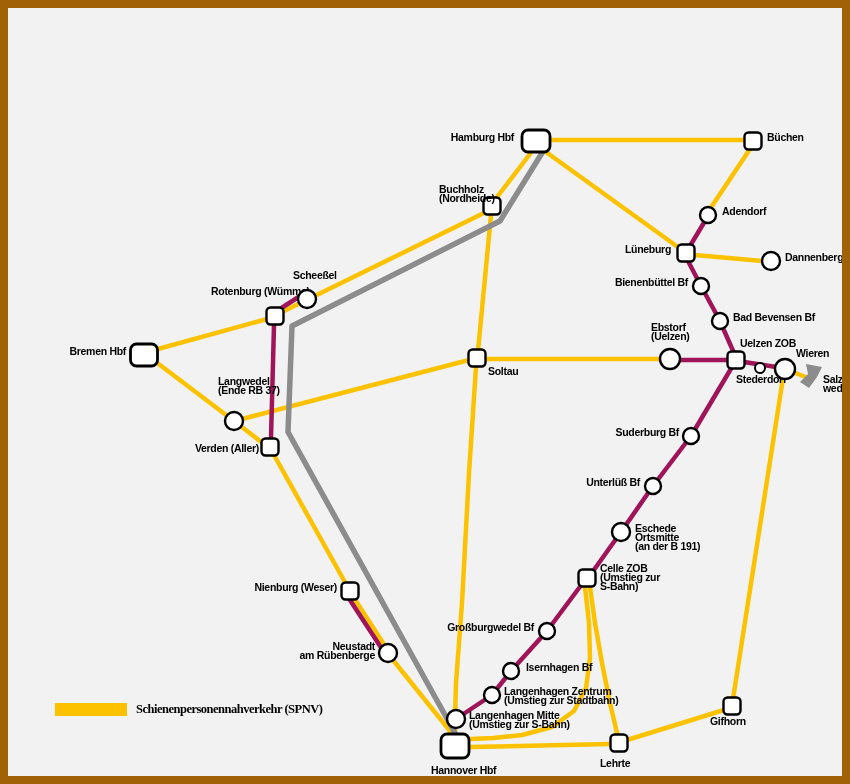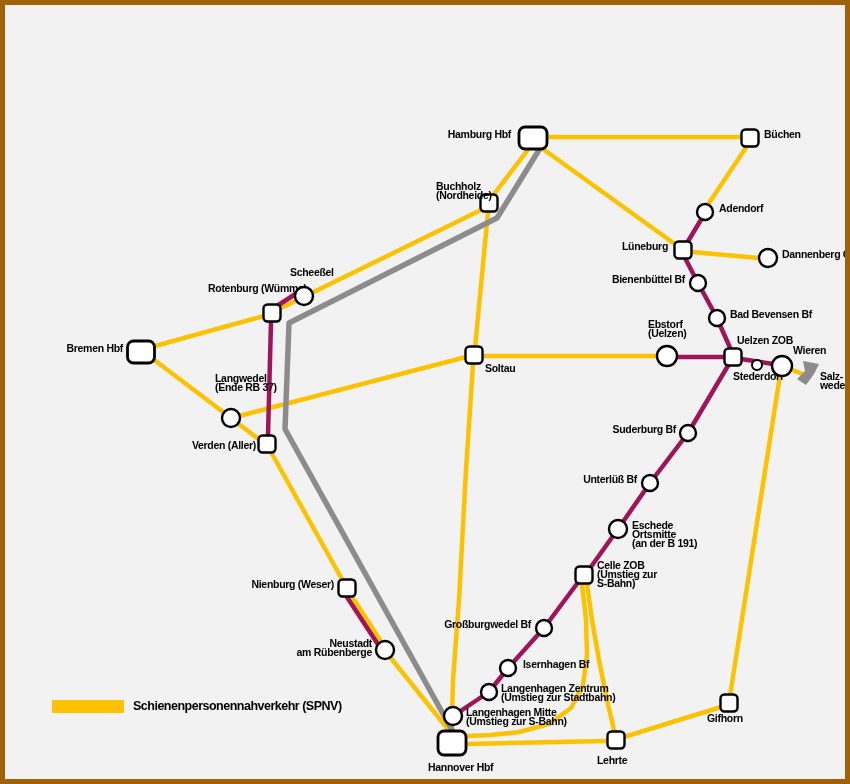--- a/index.html
+++ b/index.html
@@ -1,33 +1,33 @@
 <!DOCTYPE html>
 <html><head>
 <meta charset="utf-8">
 <style>
   html,body{margin:0;padding:0;background:#333;}
   .frame{
     position:relative;
     width:850px;height:784px;
     background:#f2f2f2;
-    border:5px solid #a16207;
+    border:8px solid #a16207;
     box-sizing:border-box;
     overflow:hidden;
     font-family:"Liberation Sans", sans-serif;
   }
   #map-svg{position:absolute;left:-5px;top:-5px;width:850px;height:784px;}
   .station-label{
     font-weight:bold;
     letter-spacing:-0.3px;
   }
   .legend{
     position:absolute;
     left:47px;top:694px;
-    display:flex;flex-direction:row;gap:11px;
+    display:flex;flex-direction:row;gap:11px;font-family:Liberation Serif, serif;
   }
   .legend-row{display:flex;align-items:center;gap:9px;}
   .legend-swatch{width:72px;height:13px;display:inline-block;}
   .legend-label{
     font-weight:bold;font-size:12.5px;color:#000;
     letter-spacing:-0.5px;white-space:nowrap;
   }
 </style>
 </head>
 <body>

